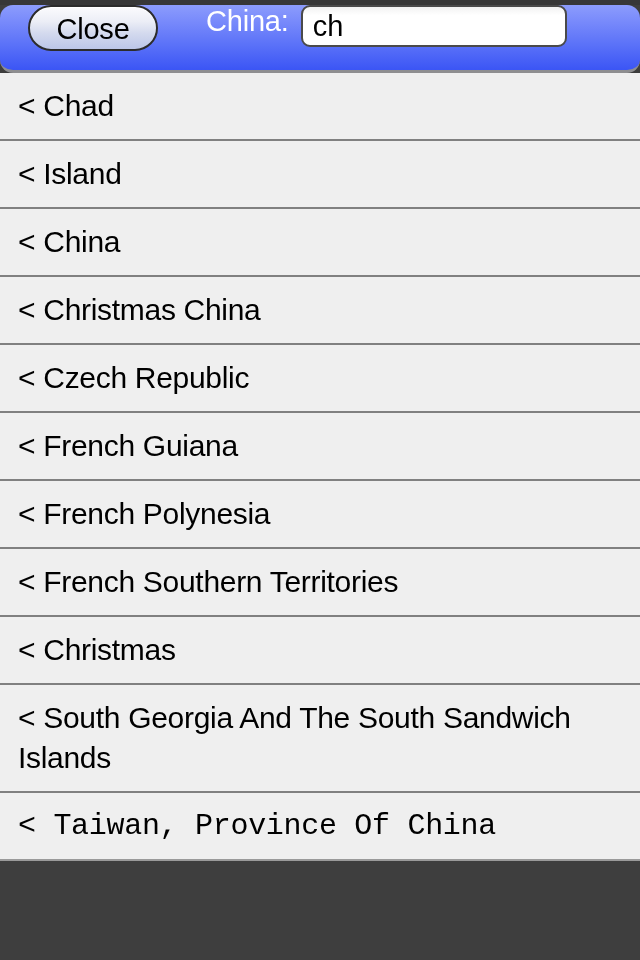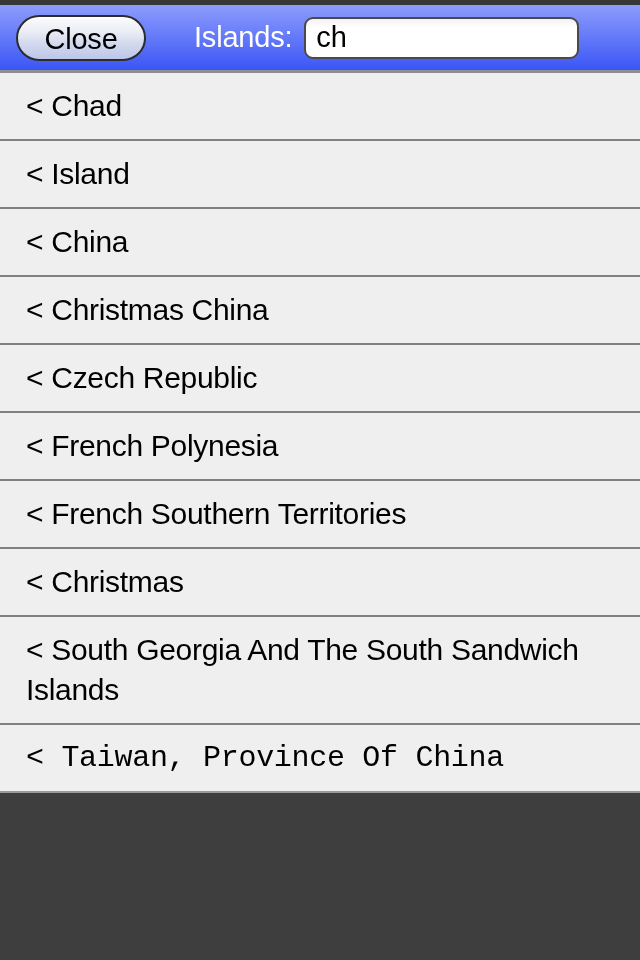--- a/index.html
+++ b/index.html
@@ -31,23 +31,23 @@
   }
 
   
   .toolbar {
     position: relative;
     flex: 0 0 auto;
     height: 68px;
     background: linear-gradient(to bottom, #8c9cfc 0%, #7688fb 28%, #5a71f8 62%, #3b55f5 100%);
     border-bottom: 3px solid #8e8e90;
     display: flex;
-    align-items: center;
     box-sizing: border-box;
-    padding: 0 12px;
+    padding: 0 24px;
+    border-radius: 13px;
   }
   .close-button {
     flex: 0 0 auto;
     width: 130px;
     height: 46px;
     margin-left: 4px;
     border-radius: 23px;
     border: 2px solid #2c2c2c;
     background: linear-gradient(to bottom, #fbfbfd 0%, #eceef6 34%, #d4daee 62%, #bcc6e8 100%);
     box-shadow: inset 0 1px 0 rgba(255,255,255,0.95);
@@ -92,21 +92,21 @@
     border-bottom: 2px solid #9a9a9a;
     box-shadow: 0 3px 5px rgba(0,0,0,0.45);
     overflow: hidden;
   }
   .list-item {
     position: relative;
     background: #efefef;
     color: #000;
     font-size: 30px;
     line-height: 40px;
-    padding: 13px 16px 13px 26px;
+    padding: 13px 16px 13px 18px;
     border-bottom: 2px solid #808080;
     box-sizing: border-box;
     cursor: pointer;
     letter-spacing: -0.3px;
     word-wrap: break-word;
   }
   .list-item:last-child {
     border-bottom: none;
     font-family: Liberation Mono, monospace;
   }
@@ -122,30 +122,31 @@
 </style>
 </head>
 <body>
 
 <div id="app">
 
   <div class="status-strip"></div>
 
   <div class="toolbar">
     <button class="close-button">Close</button>
-    <span class="filter-label">Islands:</span>
+    <span class="filter-label">China:</span>
     <input class="filter-input" type="text" value="ch" style="">
   </div>
 
   <div class="list">
       <div class="list-item"><span class="chevron">&lt; </span><span>Chad</span></div>
       <div class="list-item"><span class="chevron">&lt; </span><span>Island</span></div>
       <div class="list-item"><span class="chevron">&lt; </span><span>China</span></div>
       <div class="list-item"><span class="chevron">&lt; </span><span>Christmas China</span></div>
       <div class="list-item"><span class="chevron">&lt; </span><span>Czech Republic</span></div>
+      <div class="list-item"><span class="chevron">&lt; </span><span>French Guiana</span></div>
       <div class="list-item"><span class="chevron">&lt; </span><span>French Polynesia</span></div>
       <div class="list-item"><span class="chevron">&lt; </span><span>French Southern Territories</span></div>
       <div class="list-item"><span class="chevron">&lt; </span><span>Christmas</span></div>
       <div class="list-item"><span class="chevron">&lt; </span><span>South Georgia And The South Sandwich Islands</span></div>
       <div class="list-item"><span class="chevron">&lt; </span><span>Taiwan, Province Of China</span></div>
     </div>
 
   <div class="bottom-area"></div>
 
 </div>

